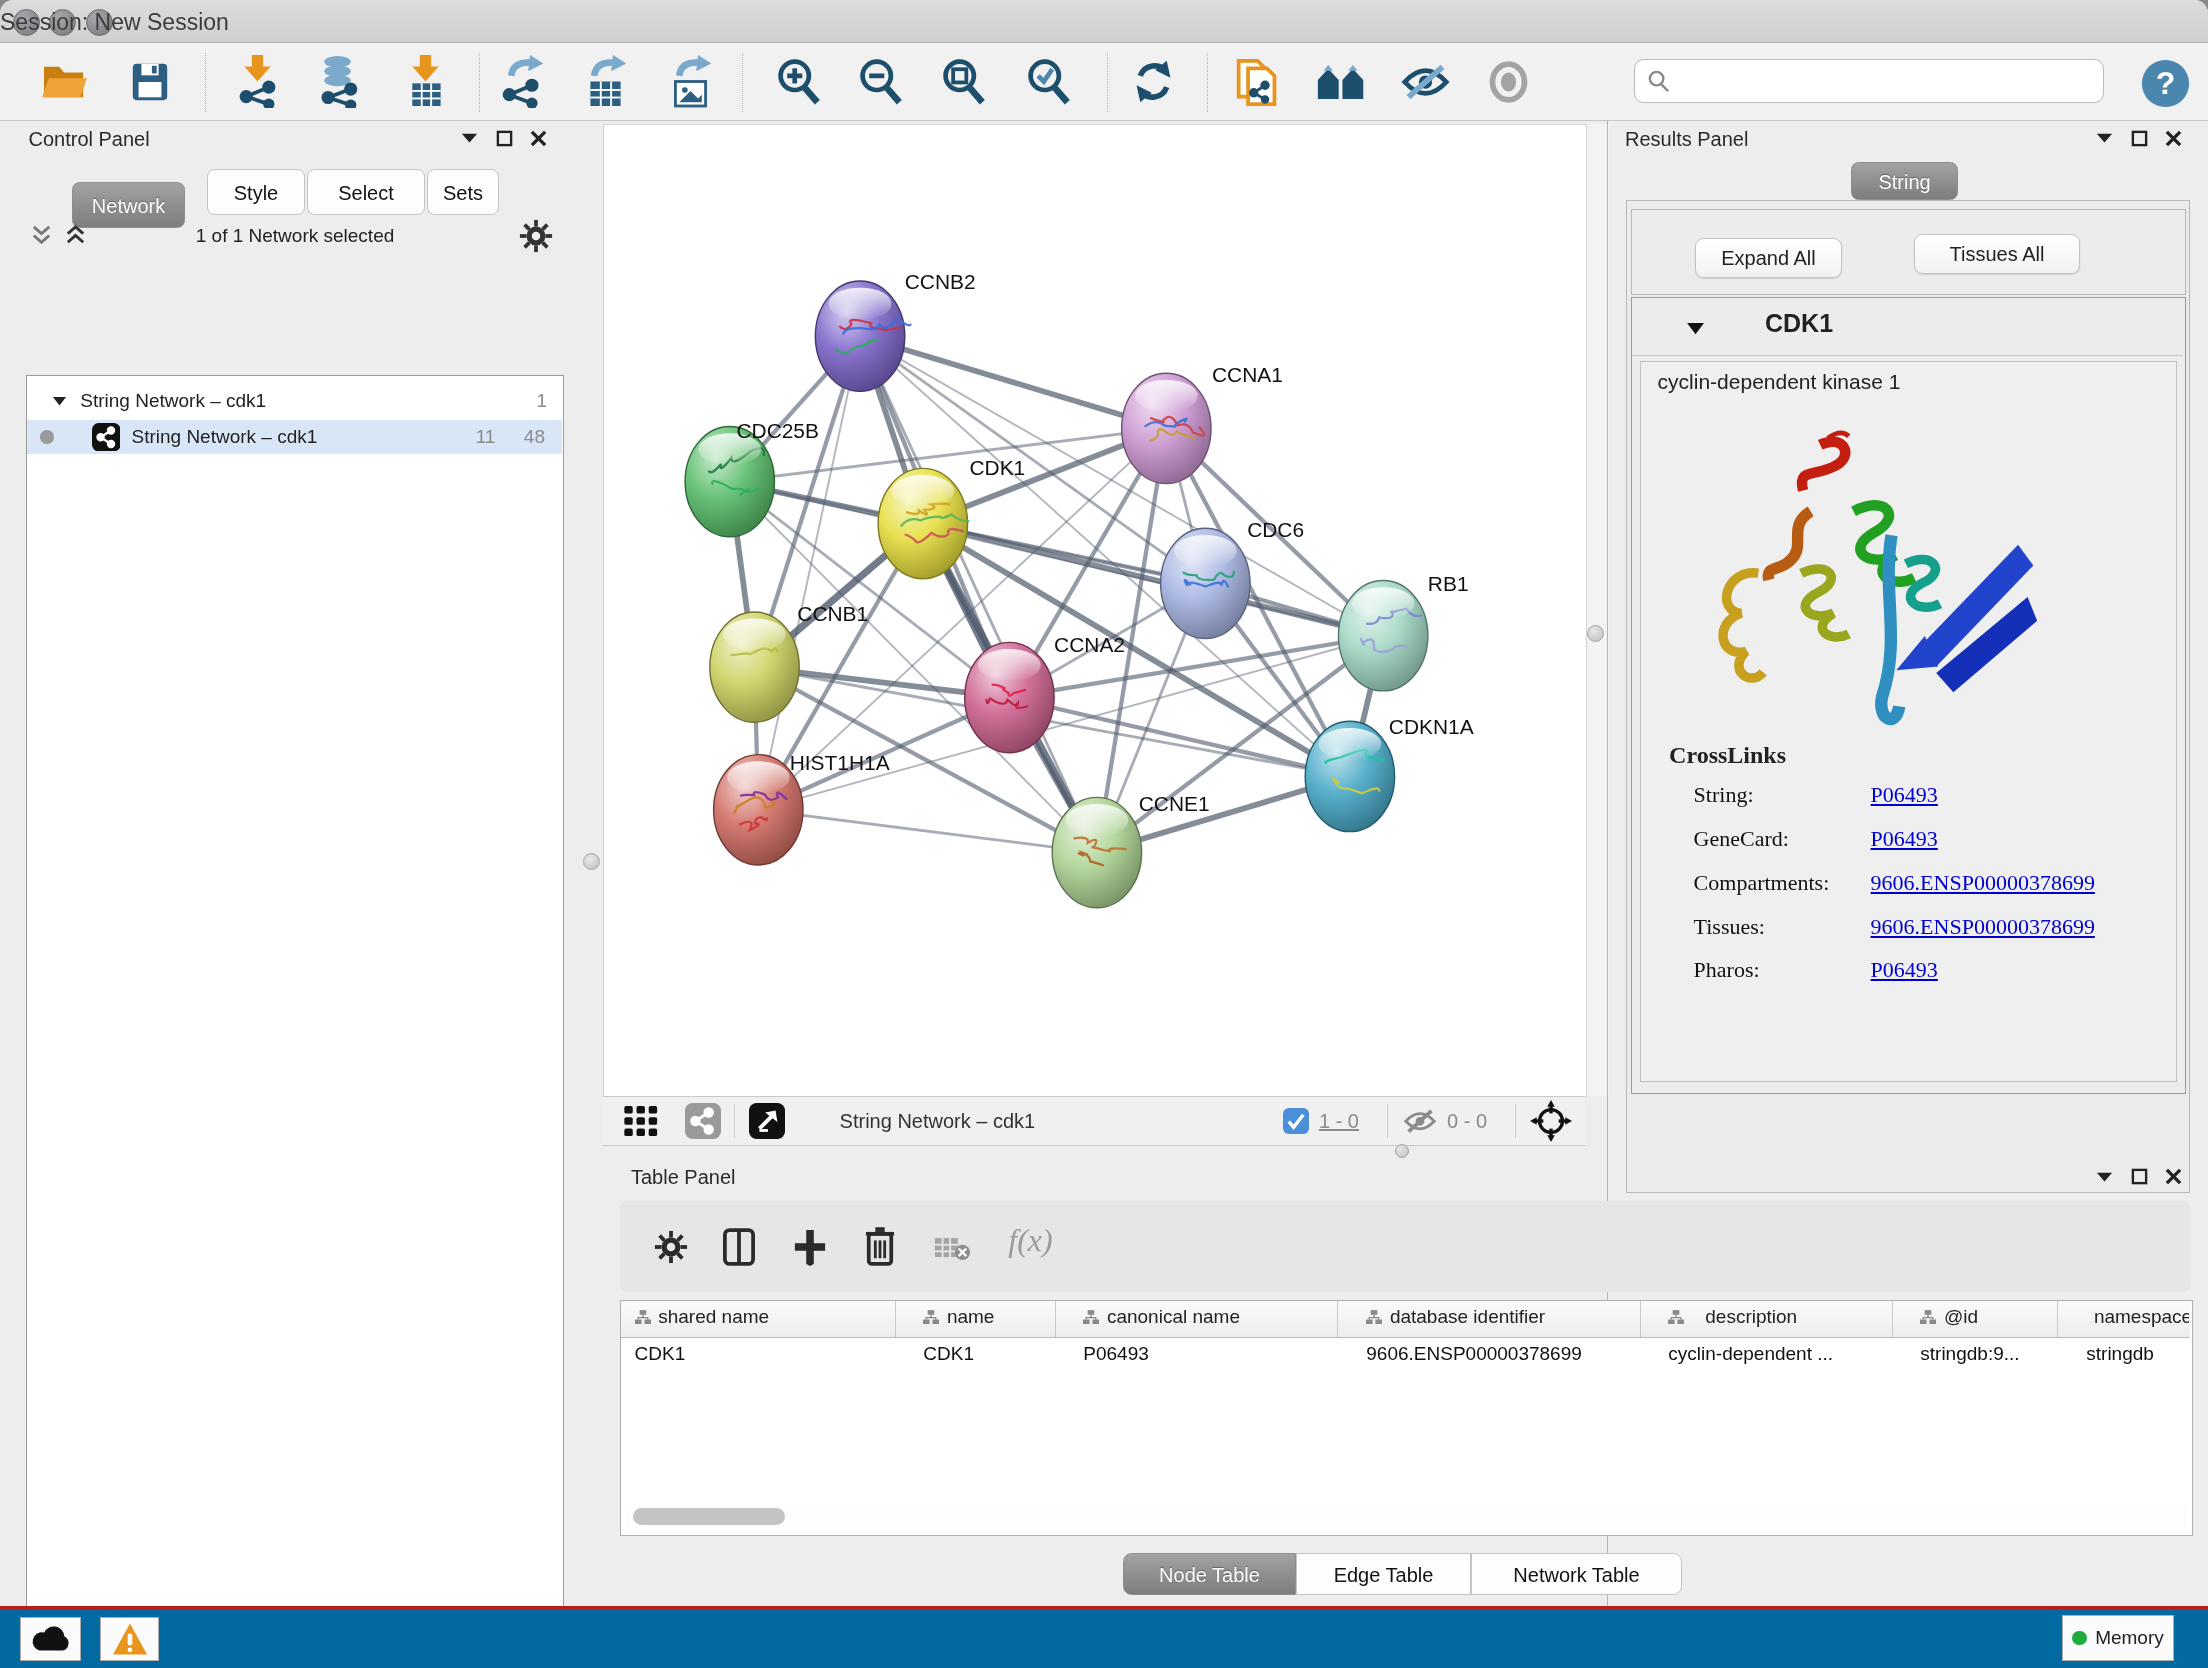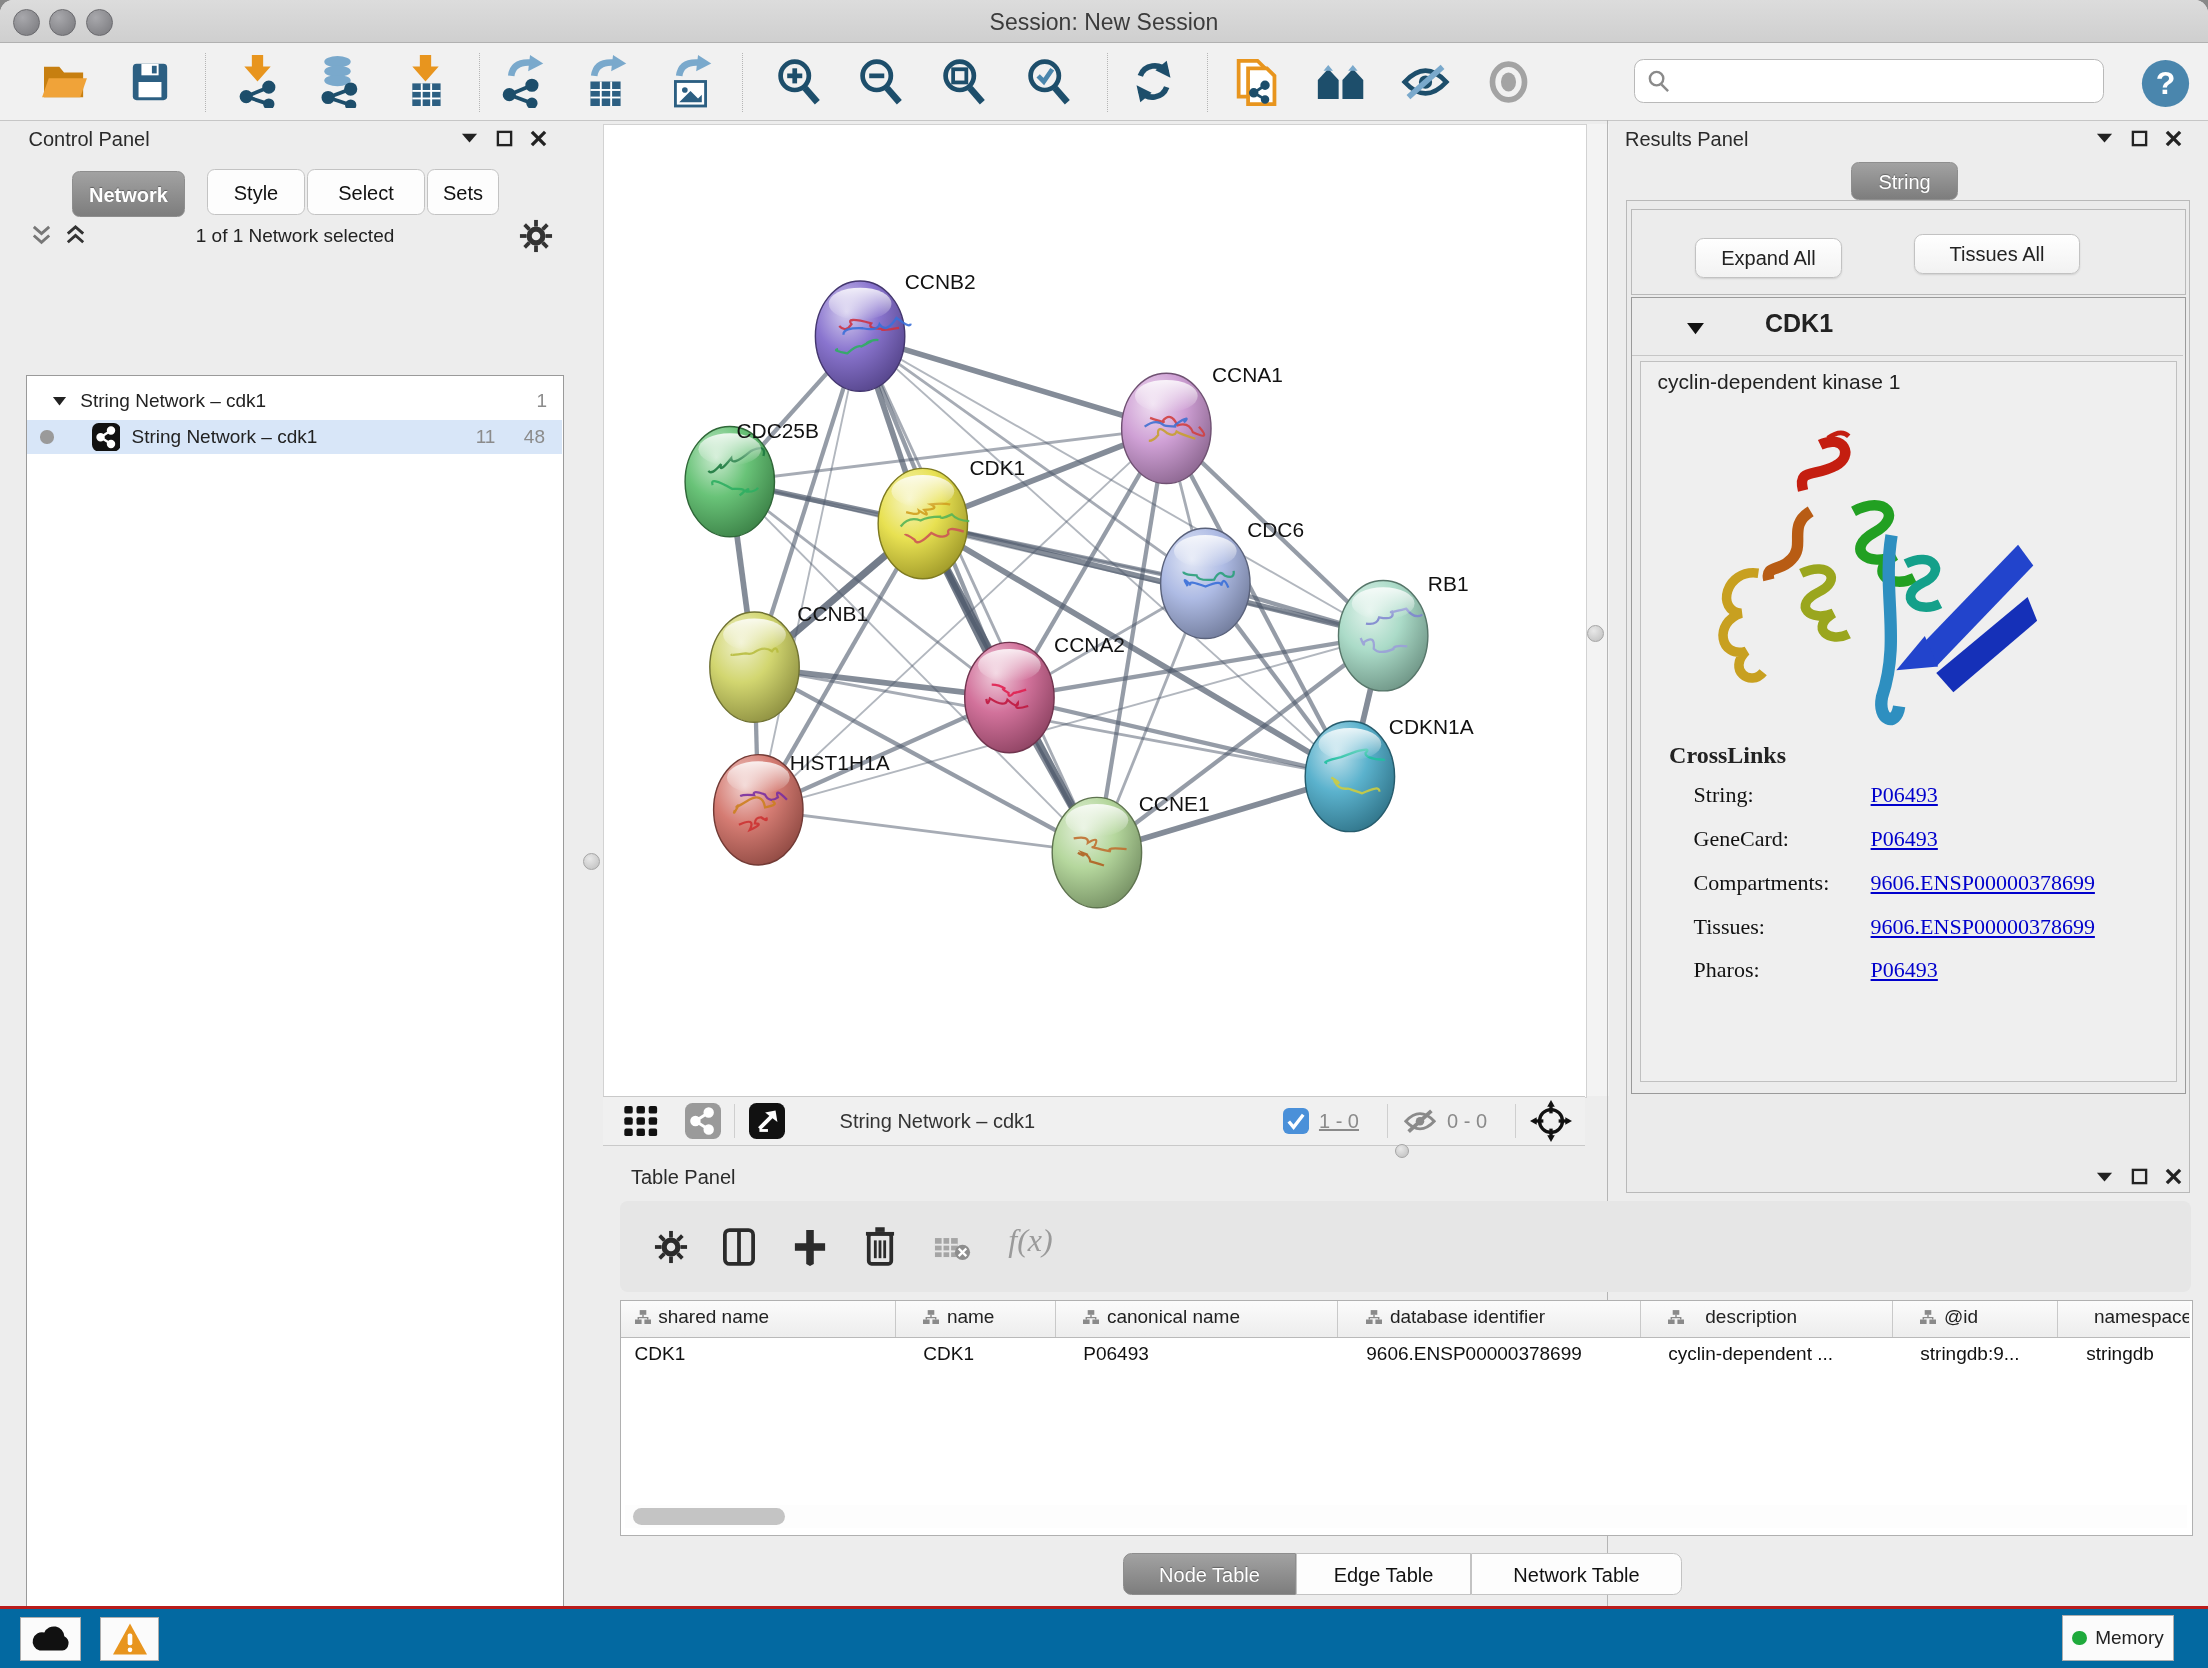--- a/index.html
+++ b/index.html
@@ -6,21 +6,21 @@
   #win{position:relative;width:2208px;height:1668px;background:#ededed;
        font-family:"Liberation Sans",sans-serif;color:#222;overflow:hidden;
        border-radius:13.3px 13.3px 0 0;}
   .abs{position:absolute;}
   .hairline{background:#c6c6c6;}
   
   #titlebar{left:0;top:0;width:2208px;height:42px;
     background:linear-gradient(#dcdcdc,#cfcfcf);border-bottom:1px solid #b1b1b1;}
   .light{width:25px;height:25px;border-radius:50%;top:8.6px;
     background:radial-gradient(circle at 35% 30%,#a8a8ac,#77777b);border:1px solid #6a6a6e;}
-  #win-title{width:2208px;top:8.6px;text-align:center;font-size:23px;color:#3c3c3c;}
+  #win-title{width:2208px;top:8.6px;font-size:23px;color:#3c3c3c;}
   
   #toolbar{left:0;top:43px;width:2208px;height:77px;background:#f1f1f1;border-bottom:1px solid #c6c6c6;}
   .tbicon{top:11.4px;width:55px;height:55px;display:flex;align-items:center;justify-content:center;cursor:pointer;}
   .tbsep{top:9.5px;width:0;height:59px;border-left:1.9px dotted #b5b5b5;}
   #searchbox{left:1634px;top:16px;width:470px;height:44px;background:#fff;border:1px solid #b9b9b9;
     border-radius:9.5px;display:flex;align-items:center;padding-left:11.4px;box-sizing:border-box;}
   #searchbox input{border:none;outline:none;font-size:20px;width:409px;background:transparent;
     font-family:"Liberation Sans",sans-serif;}
   
   .ptitle{font-size:20px;color:#2a2a2a;}
@@ -259,21 +259,21 @@
           <polygon points="2,3 18,3 10,12" fill="#222"></polygon>
         </svg>
       <svg width="17" height="17" viewBox="0 0 18 18">
           <rect x="2" y="2" width="14" height="14" fill="none" stroke="#222" stroke-width="2.5"></rect>
         </svg>
       <svg width="17" height="17" viewBox="0 0 18 18">
           <line x1="2" y1="2" x2="16" y2="16" stroke="#222" stroke-width="3.5"></line>
           <line x1="16" y1="2" x2="2" y2="16" stroke="#222" stroke-width="3.5"></line>
         </svg>
     </div>
-    <div class="tab sel abs" style="left:72px;top:51px;width:113px;height:46px;line-height:46px;font-weight:bold;">Network</div>
+    <div class="tab sel abs" style="left:72px;top:62px;width:113px;height:46px;line-height:46px;">Network</div>
     <div class="tab abs" style="left:207px;top:49px;width:98px;height:46px;line-height:46px;">Style</div>
     <div class="tab abs" style="left:307px;top:49px;width:118px;height:46px;line-height:46px;">Select</div>
     <div class="tab abs" style="left:427px;top:49px;width:72px;height:46px;line-height:46px;">Sets</div>
 
     <svg class="abs" style="left:28.5px;top:103px;" width="25" height="25" viewBox="0 0 26 26">
         <polyline points="5,4 13,11 21,4" fill="none" stroke="#777" stroke-width="3"></polyline>
         <polyline points="5,13 13,20 21,13" fill="none" stroke="#777" stroke-width="3"></polyline>
       </svg>
     <svg class="abs" style="left:63px;top:103px;" width="25" height="25" viewBox="0 0 26 26">
         <polyline points="5,11 13,4 21,11" fill="none" stroke="#333" stroke-width="3"></polyline>

